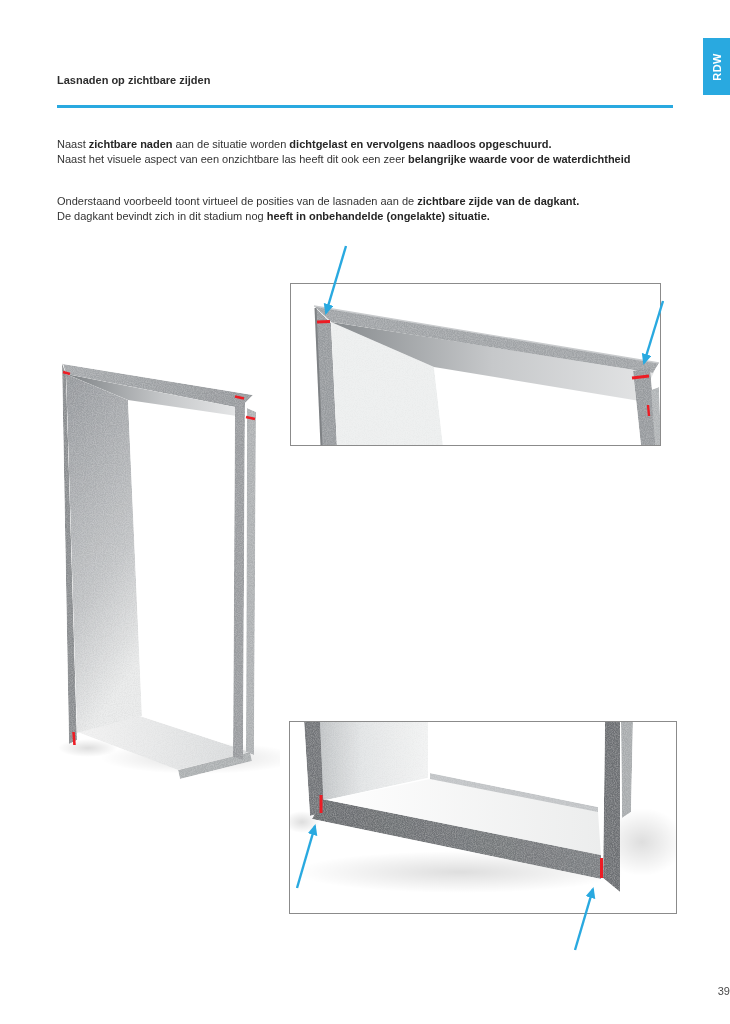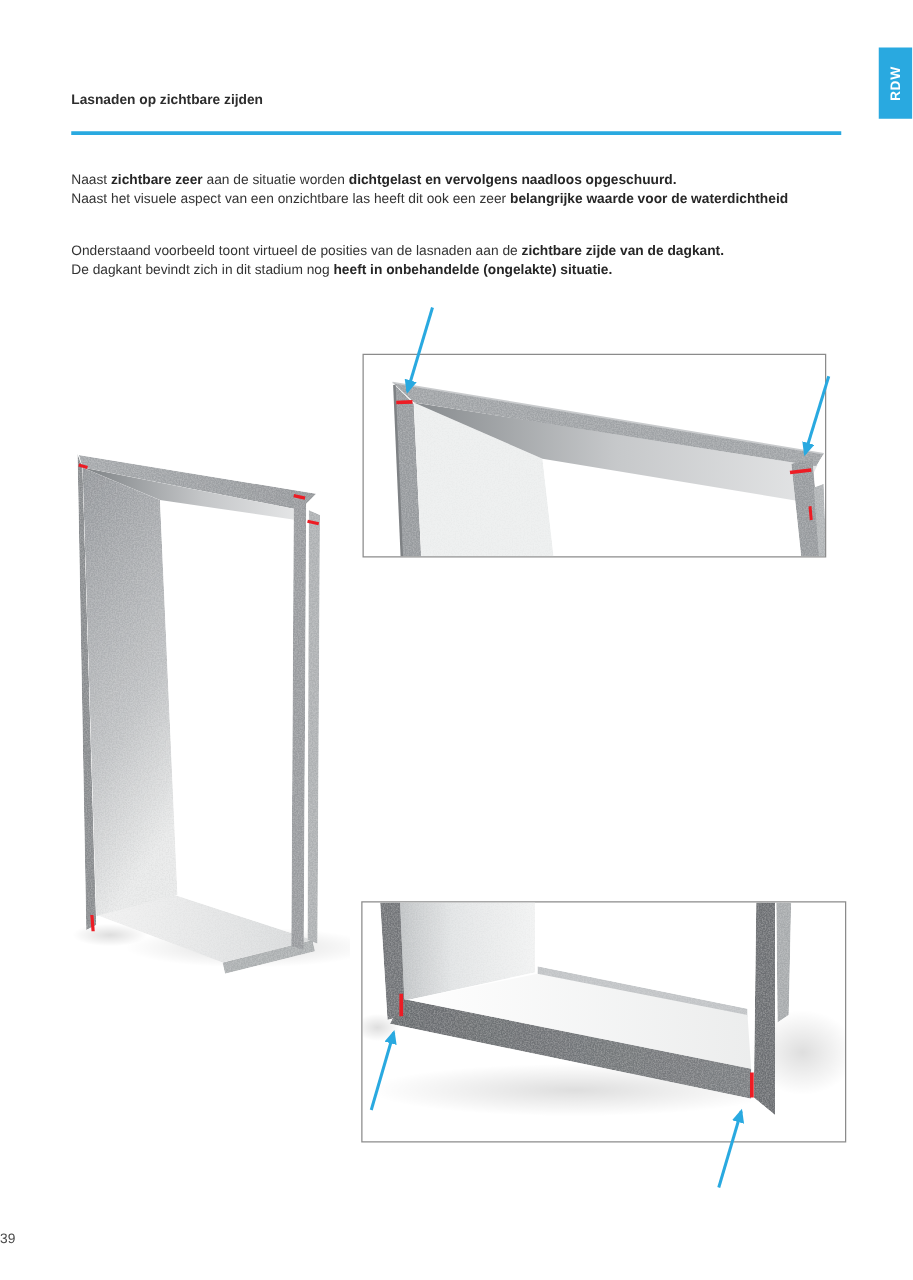--- a/index.html
+++ b/index.html
@@ -31,37 +31,37 @@
   .box-top{left:290px;top:283px;width:371px;height:163px;}
   .box-bottom{left:289px;top:721px;width:388px;height:193px;}
   .figure svg{display:block;}
 
   .overlay{position:absolute;left:0;top:0;width:730px;height:1024px;pointer-events:none;z-index:5;}
 
   .mark-line{stroke:var(--mark);fill:none;}
   .arrow-line{stroke:var(--accent);stroke-width:2.4px;fill:none;}
   .arrow-head{fill:var(--accent);}
 
-  .pagenum{position:absolute;left:0;top:985px;width:730px;text-align:left;
+  .pagenum{position:absolute;left:0;top:985px;width:730px;text-align:right;
     font-size:11px;color:#4a4a4a;}
 </style>
 </head>
 <body>
 
 <div class="page">
 
   <div class="rdw-tab">
     <span>RDW</span>
   </div>
 
   <h1 class="heading">Lasnaden op zichtbare zijden</h1>
   <div class="rule"></div>
 
   <div class="para p1">
-      <div><span>Naast </span><span class="b">zichtbare zeer</span><span> aan de situatie worden </span><span class="b">dichtgelast en vervolgens naadloos opgeschuurd.</span></div>
+      <div><span>Naast </span><span class="b">zichtbare naden</span><span> aan de situatie worden </span><span class="b">dichtgelast en vervolgens naadloos opgeschuurd.</span></div>
       <div><span>Naast het visuele aspect van een onzichtbare las heeft dit ook een zeer </span><span class="b">belangrijke waarde voor de waterdichtheid</span></div>
     </div>
   <div class="para p2">
       <div><span>Onderstaand voorbeeld toont virtueel de posities van de lasnaden aan de </span><span class="b">zichtbare zijde van de dagkant.</span></div>
       <div><span>De dagkant bevindt zich in dit stadium nog </span><span class="b">heeft in onbehandelde (ongelakte) situatie.</span></div>
     </div>
 
   <div class="figure fig-main">
     <svg width="230" height="440" viewBox="0 0 230 440">
       <defs>

